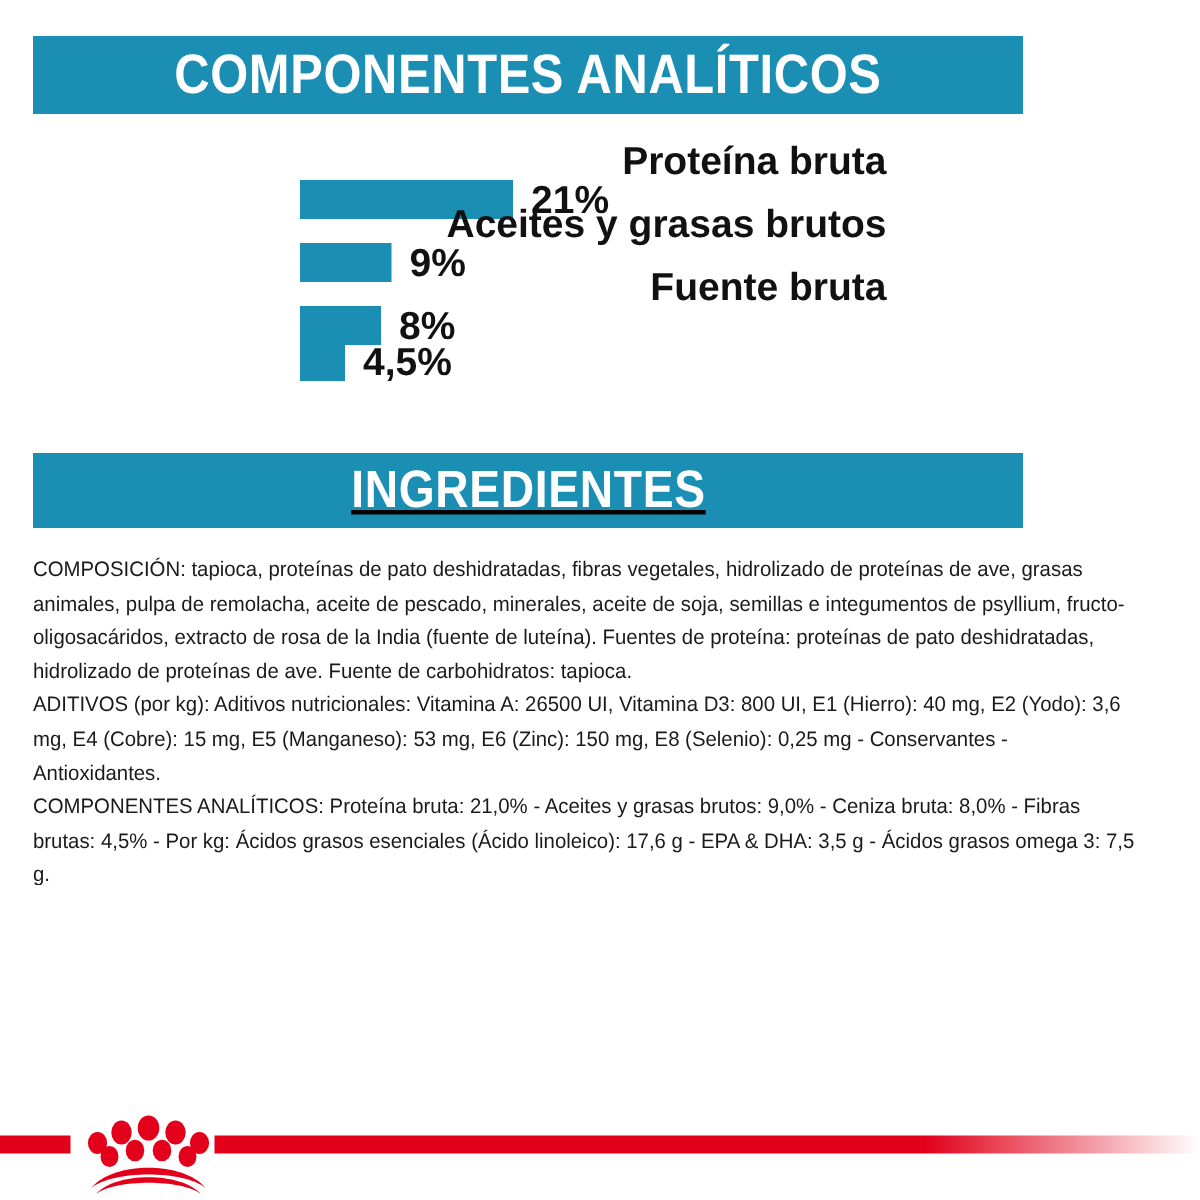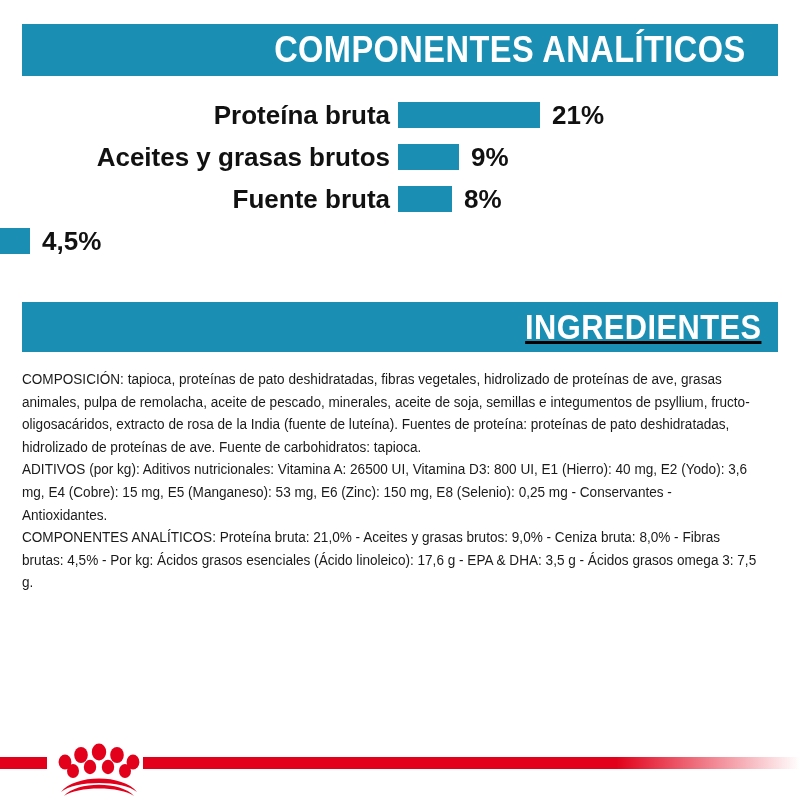--- a/index.html
+++ b/index.html
@@ -14,25 +14,25 @@
     position: relative;
     width: 800px;
     height: 800px;
     background: #ffffff;
   }
 
   
   .section-bar {
     position: absolute;
     left: 22px;
-    width: 756px;
+    width: 660px;
     background: #1b8fb3;
     display: flex;
     align-items: center;
-    justify-content: flex-end;
+    justify-content: center;
   }
   .section-bar .section-title {
     color: #ffffff;
     font-family: "Liberation Sans Narrow", "Liberation Sans", sans-serif;
     font-weight: bold;
     letter-spacing: 0.5px;
     transform: scaleX(0.88);
     white-space: nowrap;
   }
   #bar-analytics { top: 24px; height: 52px; }
@@ -48,20 +48,21 @@
     width: 800px;
     height: 168px;
   }
   .chart-row {
     position: absolute;
     left: 0;
     width: 800px;
     height: 42px;
     display: flex;
     align-items: center;
+    flex-direction: column;
   }
   .chart-row .row-label {
     width: 398px;
     text-align: right;
     padding-right: 8px;
     font-size: 26px;
     font-weight: bold;
     color: #111111;
     white-space: nowrap;
     line-height: 1;

